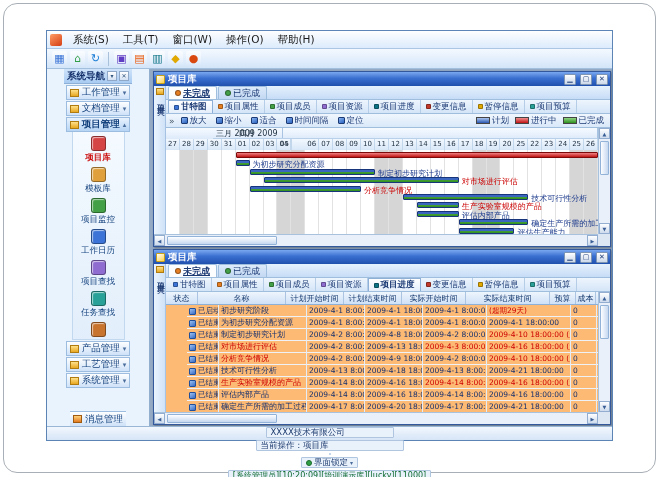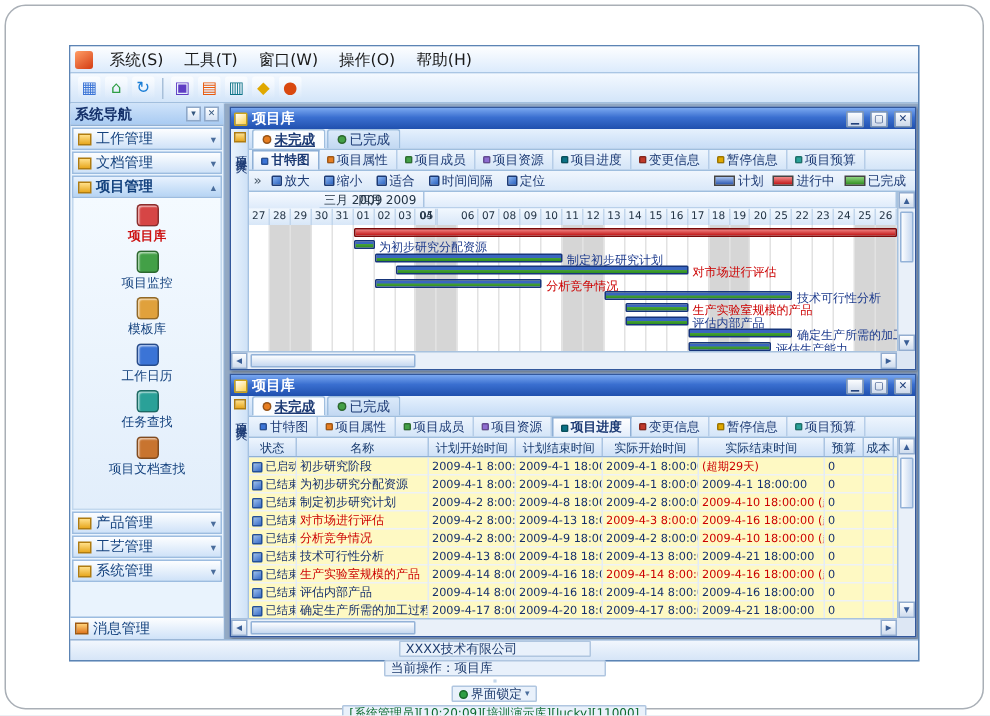--- a/index.html
+++ b/index.html
@@ -9,21 +9,21 @@
 .app{position:absolute;left:46px;top:30px;width:567px;height:411px;background:#d6e5f7;border:1px solid #5c84b4;font-size:11px;color:#111;}
 
 .menubar{position:absolute;left:0;top:0;right:0;height:18px;background:linear-gradient(180deg,#fdfeff,#dcebfc);border-bottom:1px solid #aac6e4;display:flex;align-items:center;padding-left:3px;gap:1px;}
 .menu-appicon{width:12px;height:12px;background:linear-gradient(145deg,#ff9d66,#d43c12);border-radius:2px;margin-right:3px;flex:none;}
 .menu-item{padding:13px 7px;font-size:10.5px;color:#1a1a1a;}
 .toolbar{position:absolute;left:0;top:18px;right:0;height:20px;background:linear-gradient(180deg,#f4f9ff,#d3e5f9);border-bottom:1px solid #a2bfde;display:flex;align-items:center;gap:3px;padding-left:5px;}
 .tb-icon{width:15px;height:15px;display:inline-flex;align-items:center;justify-content:center;font-size:11px;border-radius:2px;background:linear-gradient(180deg,rgba(255,255,255,.65),rgba(255,255,255,0));}
 .tb-sep{width:1px;height:14px;background:#a8c0da;margin:0 2px;}
 
 .content{position:absolute;left:0;top:38px;right:0;bottom:14px;}
-.sidebar{position:absolute;left:0;top:0;width:103px;bottom:0;background:#e9f3fd;border-right:1px solid #93afd0;display:flex;flex-direction:column;}
+.sidebar{position:absolute;left:0;top:0;width:103px;bottom:0;background:#e9f3fd;border-right:1px solid #93afd0;display:flex;flex-direction:column;align-items:center;}
 .side-header{height:15px;background:linear-gradient(180deg,#cfe3fa,#a9cbf2);border-bottom:1px solid #8fb0d6;display:flex;align-items:center;padding:0 3px;font-size:9.5px;font-weight:bold;color:#14306a;flex:none;}
 .side-header .sp{flex:1;}
 .side-hbtn{width:10px;height:10px;margin-left:2px;background:linear-gradient(180deg,#fff,#d4e2f4);border:1px solid #8fa8c8;font-size:6px;line-height:8px;text-align:center;color:#33567e;flex:none;}
 .side-group{height:15px;margin:1px 1px 0;background:linear-gradient(180deg,#fdfeff,#cfe2f8);border:1px solid #9cbce0;display:flex;align-items:center;gap:3px;padding:0 3px;font-size:9.5px;color:#14427e;flex:none;}
 .side-group.active{font-weight:bold;background:linear-gradient(180deg,#e8f2fe,#b6d4f4);}
 .sg-ic{width:9px;height:8px;background:linear-gradient(180deg,#ffe08a,#e8a820);border:1px solid #b07c10;flex:none;}
 .sg-ch{margin-left:auto;font-size:7px;color:#4a6d9c;}
 .side-items{background:linear-gradient(180deg,#f4faff,#e2eefb);margin:0 1px;border:1px solid #c2d8ee;border-top:none;display:flex;flex-direction:column;align-items:center;padding-top:4px;gap:3px;height:208px;overflow:hidden;flex:none;}
 .side-item{display:flex;flex-direction:column;align-items:center;gap:1px;width:100%;}
 .si-ic{width:15px;height:15px;border-radius:3px;border:1px solid rgba(0,0,0,.35);box-shadow:inset 1px 1px 1px rgba(255,255,255,.6);}
@@ -74,21 +74,21 @@
 .hscroll{position:absolute;left:0;right:12px;bottom:0;height:12px;background:#e9f0f9;border-top:1px solid #a8c2de;}
 .sarr{position:absolute;width:11px;height:11px;background:linear-gradient(180deg,#fdfeff,#cfdcee);border:1px solid #93add0;font-size:5px;display:flex;align-items:center;justify-content:center;color:#3a5e96;}
 .sarr.top{top:0;left:0;} .sarr.bot{bottom:0;left:0;}
 .sarr.left{left:0;top:0;} .sarr.right{right:0;top:0;}
 .vthumb{position:absolute;left:1px;right:1px;top:13px;height:34px;background:linear-gradient(90deg,#fdfeff,#c6d8f0);border:1px solid #93b2d8;border-radius:1px;}
 .hthumb{position:absolute;top:1px;height:9px;left:13px;width:110px;background:linear-gradient(180deg,#fdfeff,#c6d8f0);border:1px solid #93b2d8;border-radius:1px;}
 .corner{position:absolute;right:0;bottom:0;width:12px;height:12px;background:#dde7f4;}
 
 .tbl-header{position:absolute;left:12px;top:28px;right:12px;height:13px;background:linear-gradient(180deg,#eef5fd,#cfe1f7);border-bottom:1px solid #8fb0d6;white-space:nowrap;overflow:hidden;font-size:0;}
 .th{display:inline-block;height:13px;line-height:13px;font-size:8px;color:#173a6e;text-align:center;border-right:1px solid #aac4e2;overflow:hidden;vertical-align:top;white-space:nowrap;}
-.tbl-body{position:absolute;left:12px;top:41px;right:12px;bottom:12px;background:#fef9c3;overflow:hidden;}
+.tbl-body{position:absolute;left:12px;top:41px;right:12px;bottom:12px;background:#fdba74;overflow:hidden;padding-left:21px;}
 .trow{height:12px;white-space:nowrap;border-bottom:1px solid #eef2f6;font-size:0;}
 .td{display:inline-block;height:12px;line-height:12px;font-size:7.5px;color:#16306e;border-right:1px solid #e4ecf5;overflow:hidden;vertical-align:top;padding-left:2px;white-space:nowrap;}
 .td-status{display:inline-flex;align-items:center;gap:2px;font-size:7.5px;}
 .row-ic{width:7px;height:7px;background:linear-gradient(145deg,#9cc0f0,#3a6cc4);border:1px solid #224f9a;border-radius:1px;flex:none;}
 .st-lb{font-size:7.5px;}
 .td-name{font-size:8px;}
 .red{color:#cc0000 !important;}
 
 .statusbar{position:absolute;left:0;bottom:0;right:0;height:14px;background:linear-gradient(180deg,#f2f7fd,#d6e5f7);border-top:1px solid #9ab6d6;display:flex;align-items:center;gap:2px;padding:0 2px;font-size:8.5px;color:#1d3b6e;flex-direction:column;}
 .sb-panel{height:11px;border:1px solid #b0c6e0;border-radius:1px;background:#e9f1fb;padding:0 4px;display:inline-flex;align-items:center;gap:2px;overflow:hidden;white-space:nowrap;flex:none;}
@@ -152,30 +152,34 @@
           <span class="sg-ic"></span>
           <span>项目管理</span>
           <span class="sg-ch">▴</span>
         </div>
         <div class="side-items" id="side-items">
             <div class="side-item active">
               <span class="si-ic" style="background: rgb(214, 69, 69);"></span>
               <span class="si-lb">项目库</span>
             </div>
             <div class="side-item">
+              <span class="si-ic" style="background: rgb(224, 161, 60);"></span>
+              <span class="si-lb">模板库</span>
+            </div>
+            <div class="side-item">
               <span class="si-ic" style="background: rgb(67, 160, 71);"></span>
               <span class="si-lb">项目监控</span>
-            </div>
-            <div class="side-item">
-              <span class="si-ic" style="background: rgb(224, 161, 60);"></span>
-              <span class="si-lb">模板库</span>
             </div>
             <div class="side-item">
               <span class="si-ic" style="background: rgb(59, 116, 214);"></span>
               <span class="si-lb">工作日历</span>
+            </div>
+            <div class="side-item">
+              <span class="si-ic" style="background: rgb(142, 108, 208);"></span>
+              <span class="si-lb">项目查找</span>
             </div>
             <div class="side-item">
               <span class="si-ic" style="background: rgb(42, 161, 152);"></span>
               <span class="si-lb">任务查找</span>
             </div>
             <div class="side-item">
               <span class="si-ic" style="background: rgb(200, 116, 47);"></span>
               <span class="si-lb">项目文档查找</span>
             </div>
           </div>

